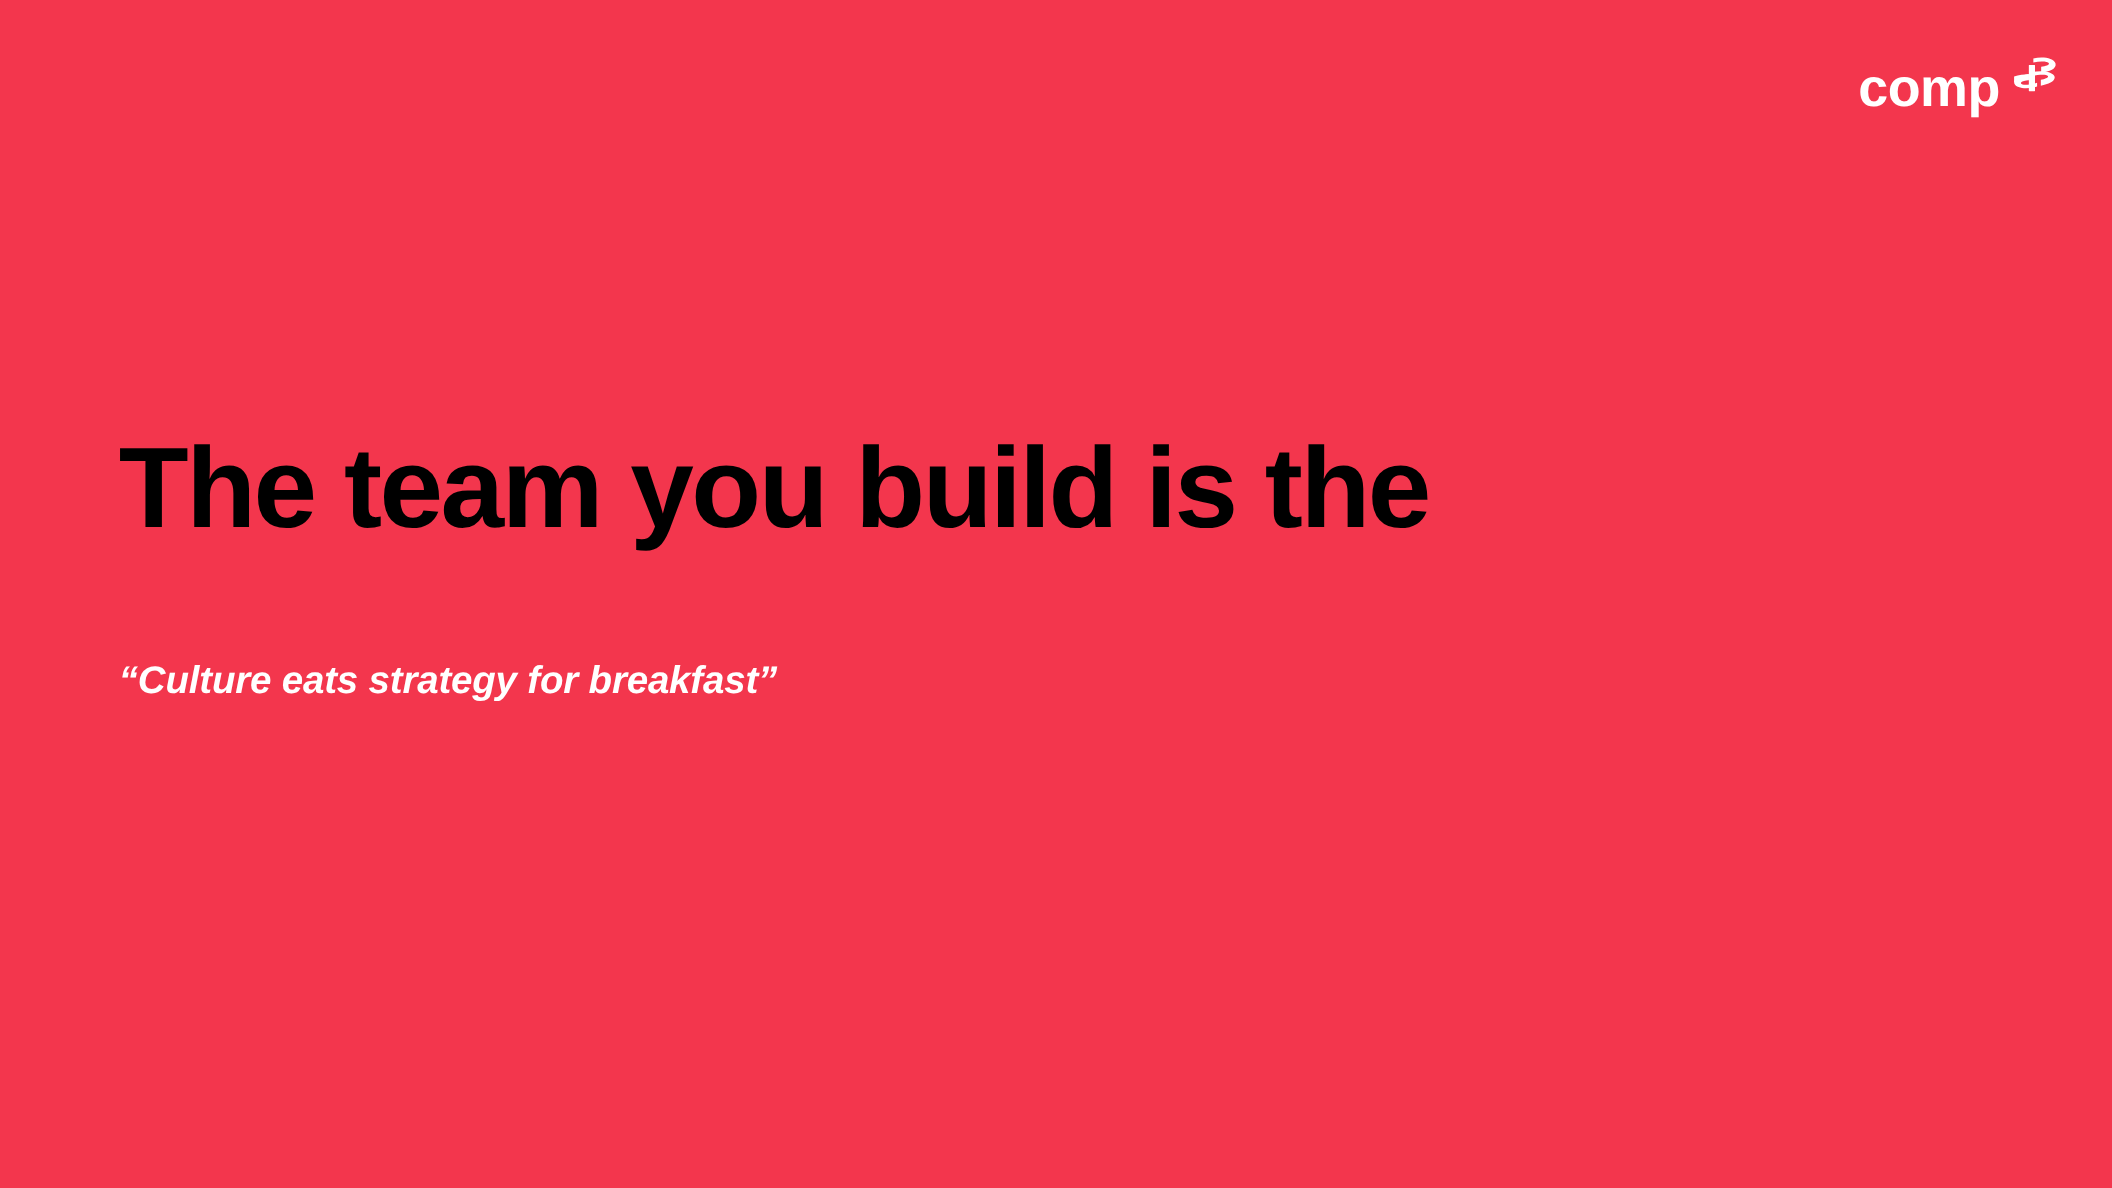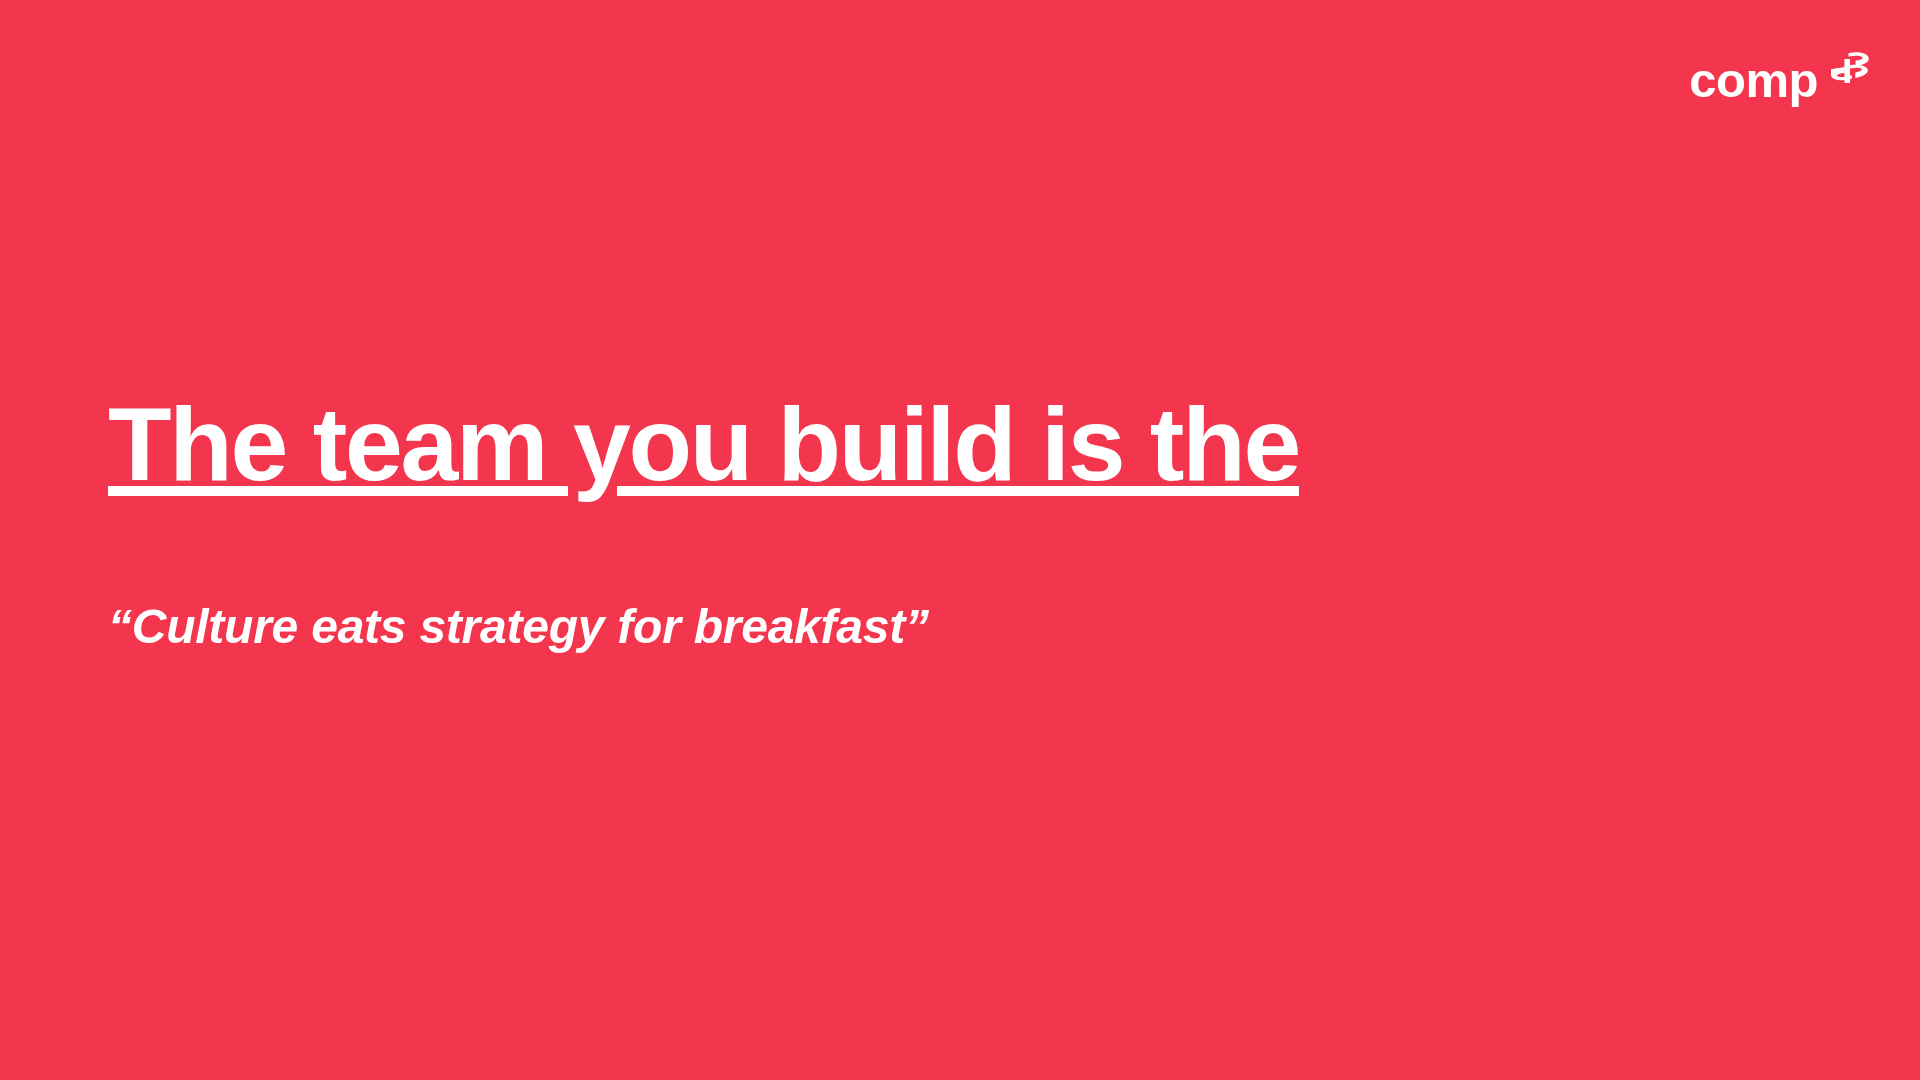--- a/index.html
+++ b/index.html
@@ -62,34 +62,33 @@
     width: 1500px;
   }
 
   .headline {
     margin: 0;
     font-family: "Liberation Sans", sans-serif;
     font-size: 104px;
     font-weight: 700;
     line-height: 1.16;
     letter-spacing: -0.022em;
-    color: #ffffff;
+    color: #000000;
     max-width: 1370px;
-    text-decoration: underline;
   }
 
   .headline-line {
     display: block;
   }
 
   .subquote {
     margin: 0;
     padding-top: 92px;
     font-family: "Liberation Sans", sans-serif;
-    font-size: 48px;
+    font-size: 35px;
     font-weight: 700;
     font-style: italic;
     letter-spacing: -0.005em;
     line-height: 1.25;
     color: #FFFFFF;
   }
 </style>
 </head>
 <body>
 

